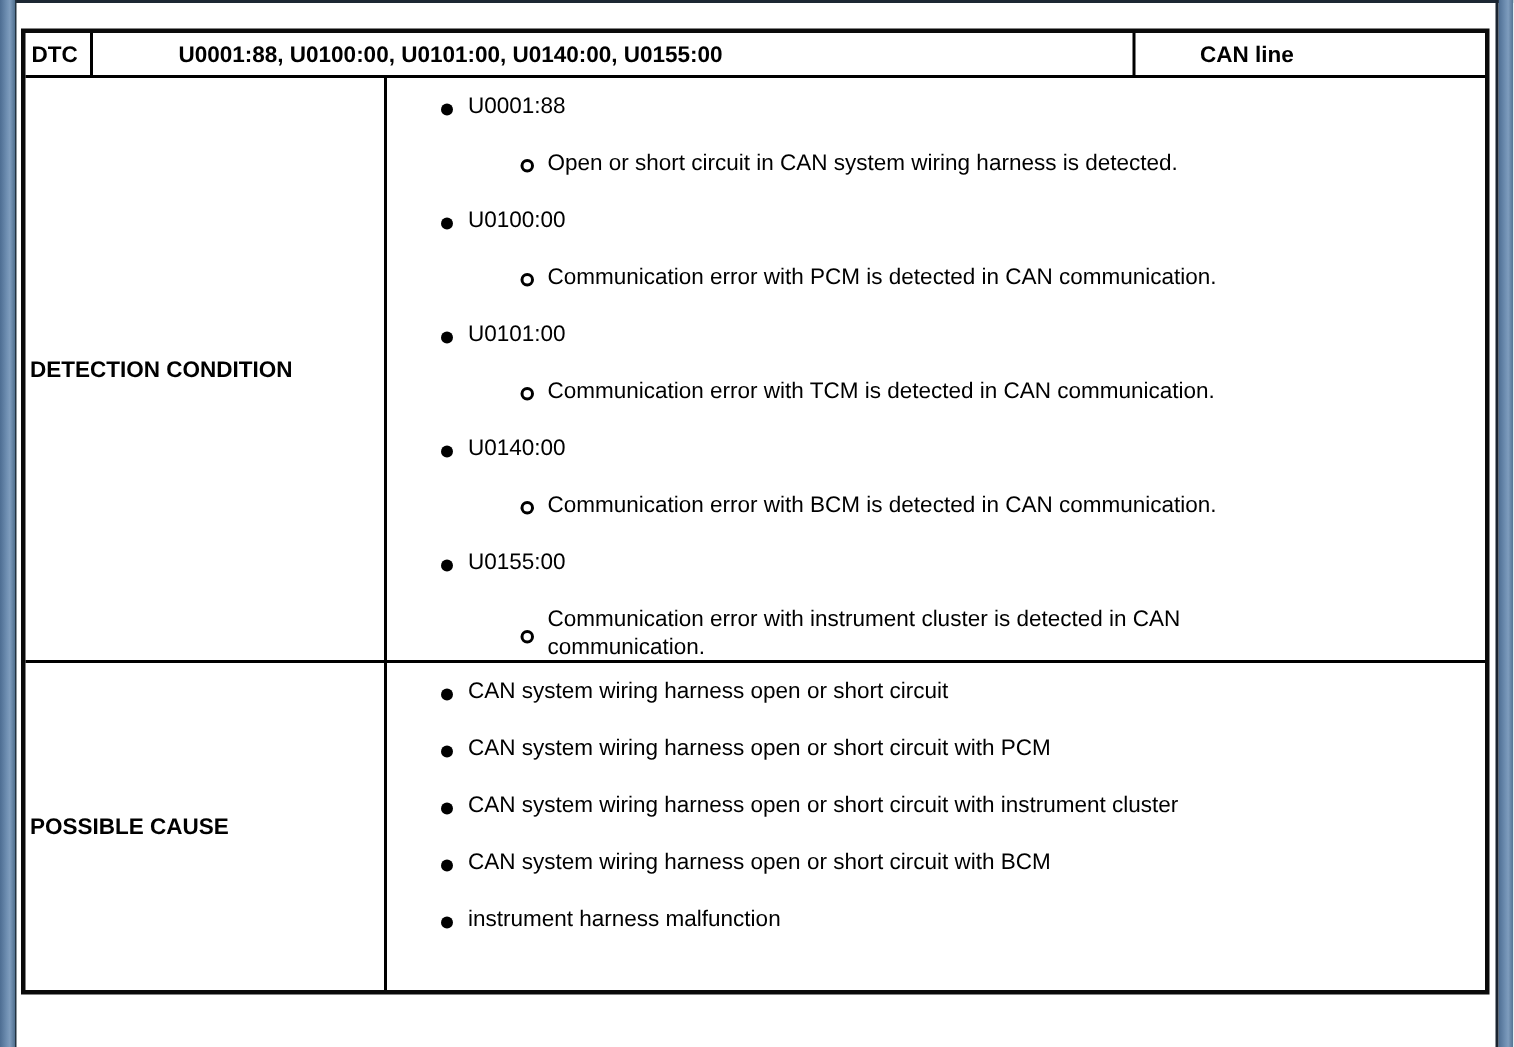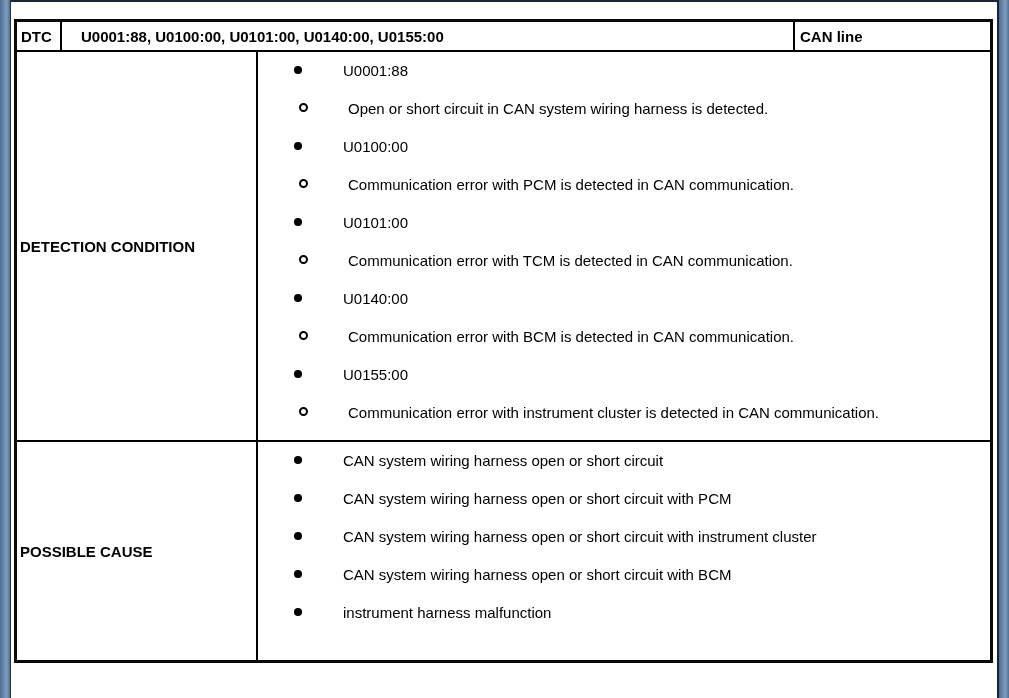--- a/index.html
+++ b/index.html
@@ -36,20 +36,21 @@
     flex-direction: column;
     font-size: 15px;
     line-height: 19px;
   }
   .thead {
     display: flex;
     height: 30px;
     box-sizing: border-box;
     border-bottom: 2px solid #000;
     font-weight: bold;
+    gap: 38px;
   }
   .th {
     display: flex;
     align-items: center;
     box-sizing: border-box;
     padding-left: 5px;
     white-space: nowrap;
     overflow: hidden;
   }
   .th-dtc   { width: 45px;  border-right: 2px solid #000; padding-left: 4px; }
@@ -73,26 +74,25 @@
     white-space: nowrap;
   }
   .row-content {
     flex: 1;
     box-sizing: border-box;
     padding: 9px 105px 0 0;
     overflow: hidden;
   }
   .li {
     display: flex;
-    align-items: flex-start;
+    align-items: center;
     margin-bottom: 19px;
-    gap: 31px;
   }
   .li.level1 { padding-left: 36px; }
-  .li.level2 { padding-left: 41px; }
+  .li.level2 { padding-left: 89px; }
   .marker {
     flex: none;
     width: 18px;
     display: flex;
     margin-top: 5px;
   }
   .marker i {
     display: block;
     width: 8px; height: 8px;
     border-radius: 50%;

